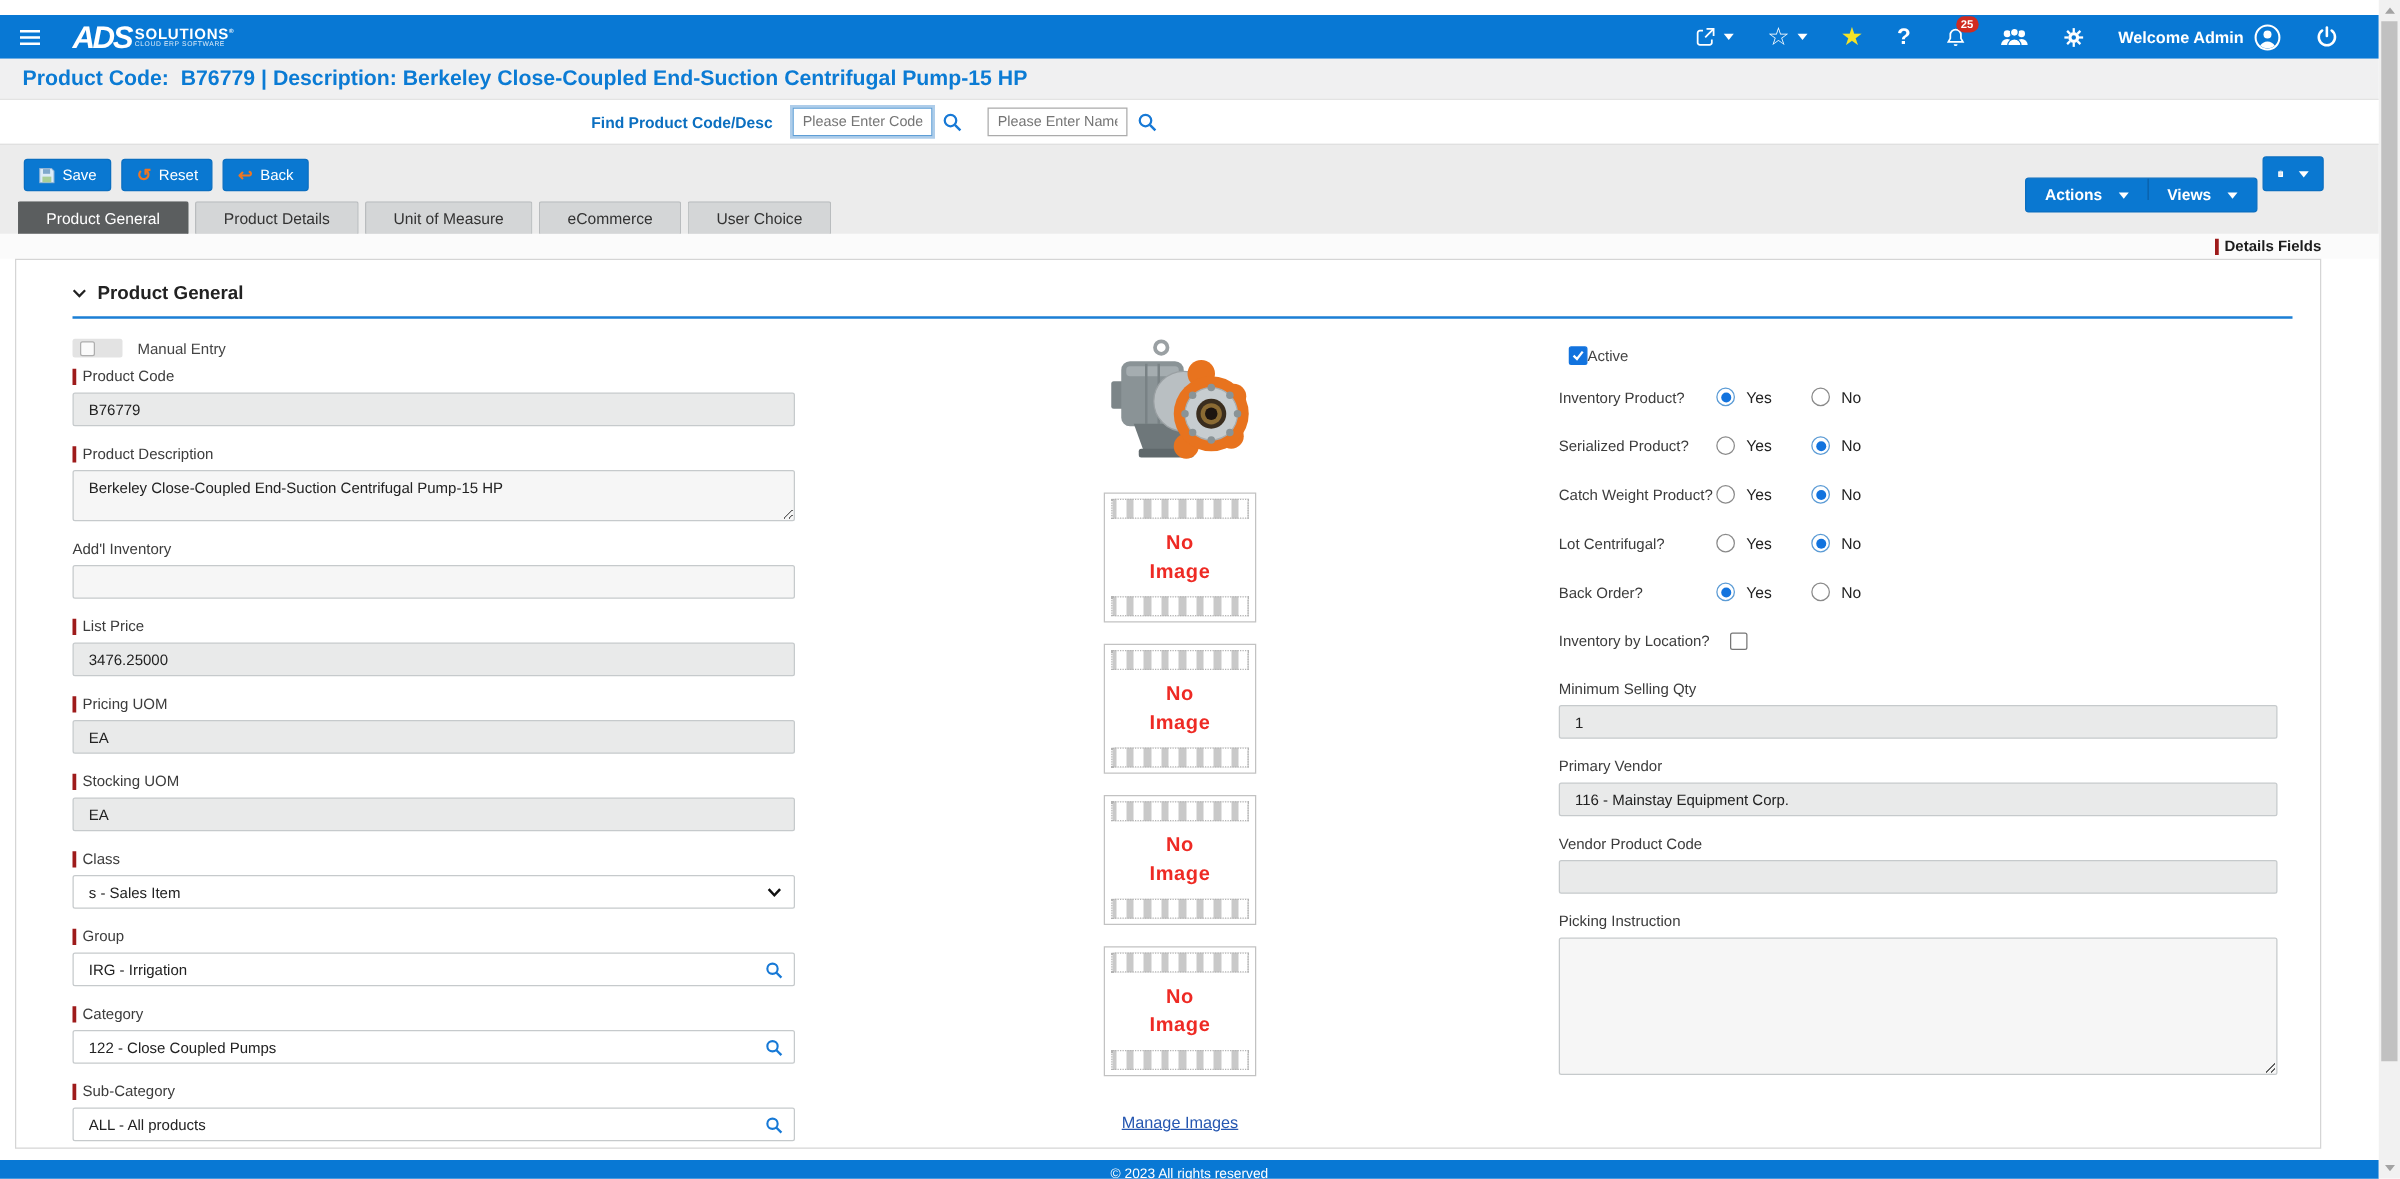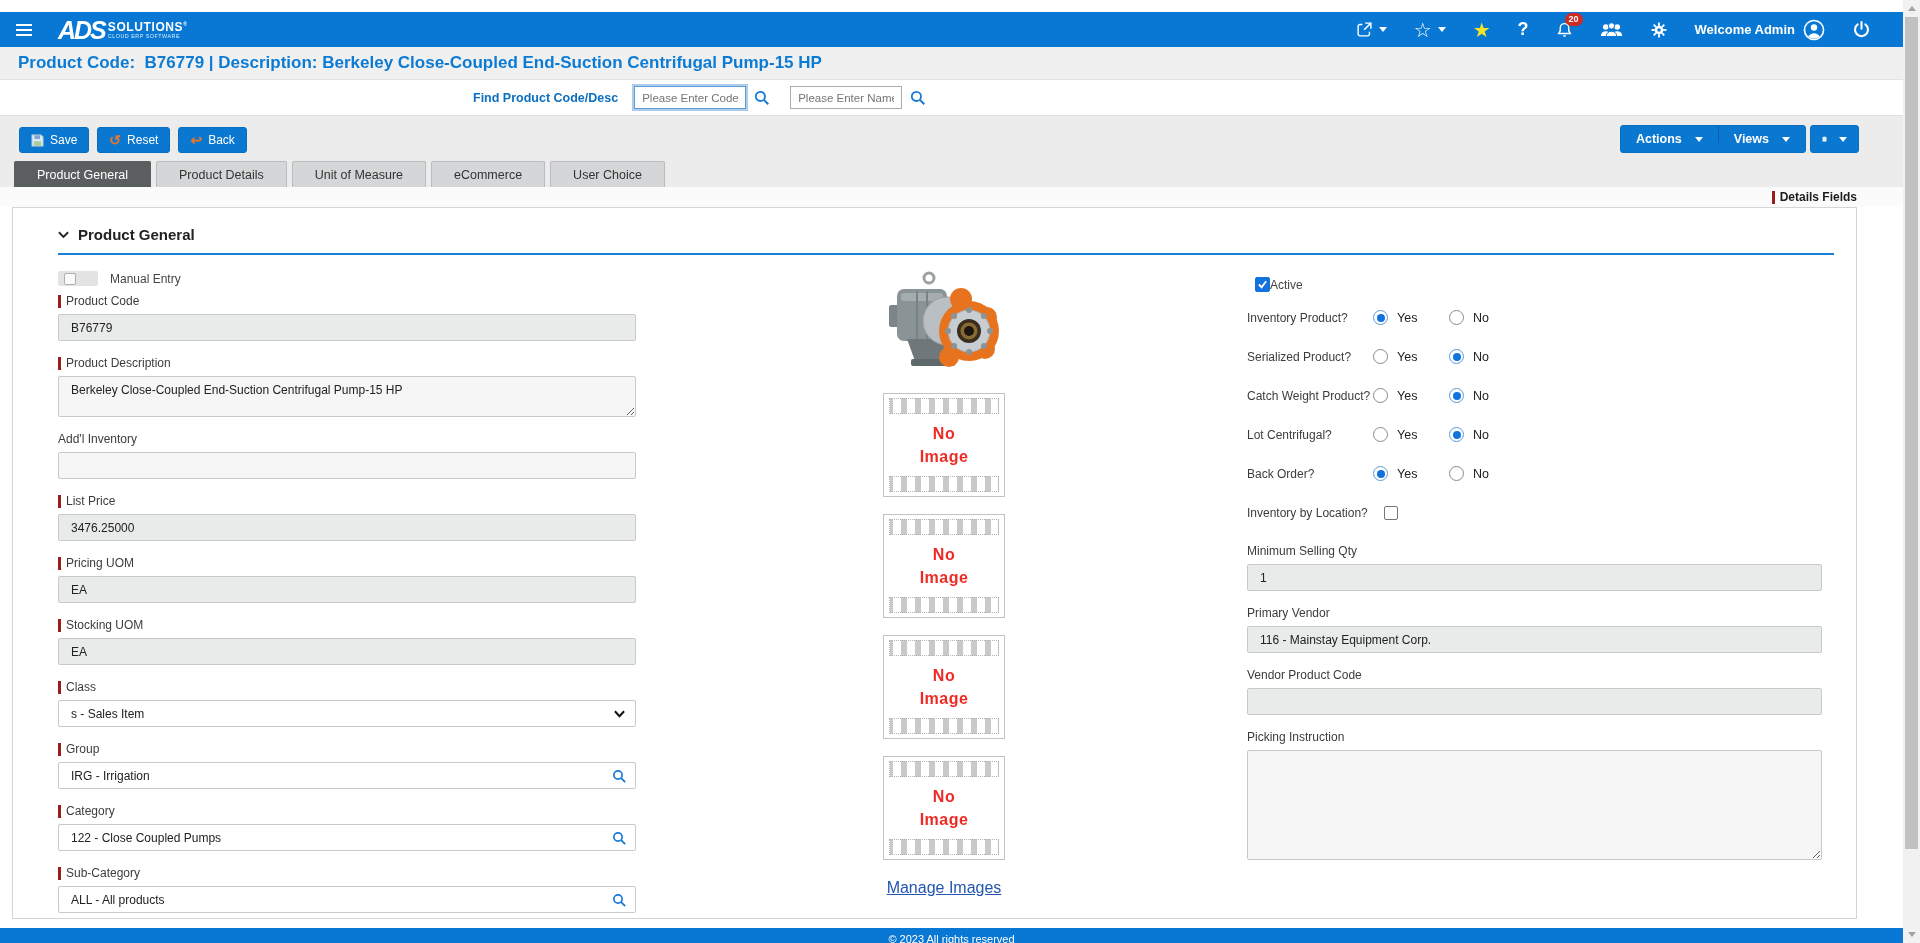--- a/index.html
+++ b/index.html
@@ -50,21 +50,21 @@
 
   
   .gray-band { height:72px; background:#ececec; border-top:1px solid #e0e0e0; position:relative; }
   .btn-row-left { position:absolute; left:19px; top:11px; display:flex; gap:8px; }
   .btn-blue { background:#0a78d1; color:#fff; border:1px solid #0a6ec0; border-radius:3px;
     height:26px; display:inline-flex; align-items:center; gap:6px; padding:0 11px;
     font-size:12px; font-family:inherit; cursor:pointer; }
   .btn-ic { font-size:14px; line-height:12px; color:#ee7623; font-weight:bold; }
   .btn-row-right { position:absolute; right:44px; top:9px; display:flex; gap:4px; }
   .btn-group { background:#0a78d1; border:1px solid #0a6ec0; border-radius:3px; height:28px;
-    display:flex; align-items:flex-start; }
+    display:flex; align-items:flex-start;margin-top:17px; }
   .grp-btn { display:flex; align-items:center; gap:7px; padding:0 15px; font-size:12.5px;
     font-weight:bold; color:#fff; cursor:pointer; height:100%; }
   .grp-div { width:1px; height:17px; background:#0a5ea5; }
   .btn-notes { width:49px; height:28px; justify-content:center; }
   .tabs { position:absolute; left:14px; bottom:0; display:flex; gap:5px; }
   .tab { height:26px; background:#d4d6d7; border:1px solid #b9bcbe; border-bottom:none;
     border-radius:2px 2px 0 0; display:flex; align-items:center; padding:0 22px;
     font-size:12.5px; color:#333; cursor:pointer; }
   .tab.sel { background:#5b5e5f; border-color:#5b5e5f; color:#fff; }
 
@@ -111,21 +111,21 @@
   
   .pump-wrap { margin-bottom:8px; }
   .filmstrip { width:122px; height:104px; background:#fff; border:1px solid #c2c2c2;
     margin-bottom:17px; display:flex; flex-direction:column; padding:4px 5px; }
   .film-band { height:16px; flex:none;
     background-color:#c9c9c9;
     background-image:repeating-linear-gradient(90deg, transparent 0 3px, #fff 3px 11px, transparent 11px 14px);
     border:1px dotted #b4b4b4; }
   .film-mid { flex:1; display:flex; flex-direction:column; align-items:center; justify-content:center; }
   .no-img-txt { color:#ee2a24; font-weight:bold; font-size:16px; line-height:1.45; letter-spacing:.5px; }
-  .manage-link { margin-top:2px; font-size:16px; color:#2456b0; text-decoration:underline; cursor:pointer; }
+  .manage-link { margin-top:12px; font-size:13px; color:#2456b0; text-decoration:underline; cursor:pointer; }
 
   
   .active-row { display:flex; align-items:center; margin:8px 0 18px 8px; height:15px; }
   .chk { width:15px; height:15px; border:1px solid #767676; border-radius:2px; background:#fff;
     display:inline-flex; align-items:center; justify-content:center; cursor:pointer; }
   .chk svg { visibility:hidden; }
   .chk.sel { background:#1273de; border-color:#1273de; }
   .chk.sel svg { visibility:visible; }
   .radio-row { display:grid; grid-template-columns:126px 24px 52px 24px 40px; align-items:center;
     height:15px; margin-bottom:24px; font-size:12px; color:#3c3c3c; }
@@ -188,21 +188,21 @@
         <span class="star-outline">☆</span>
             <span class="caret"></span>
       </span>
       <span class="nav-icon star-filled">★</span>
       <span class="nav-icon help-q">?</span>
       <span class="nav-icon bell-wrap">
         <svg width="17" height="18" viewBox="0 0 24 24">
               <path d="M12 3 a6 6 0 0 0 -6 6 v4 l-2.2 4 h16.4 l-2.2 -4 v-4 a6 6 0 0 0 -6 -6 z" fill="none" stroke="#fff" stroke-width="2"></path>
               <path d="M9.8 19.5 a2.2 2.2 0 0 0 4.4 0 z" fill="#fff"></path>
             </svg>
-        <span class="nav-badge">20</span>
+        <span class="nav-badge">25</span>
       </span>
       <span class="nav-icon">
         <svg width="23" height="17" viewBox="0 0 28 20">
               <circle cx="7" cy="7" r="3.4" fill="#fff"></circle>
               <circle cx="21" cy="7" r="3.4" fill="#fff"></circle>
               <path d="M1 18 a6 6 0 0 1 12 0 z" fill="#fff"></path>
               <path d="M15 18 a6 6 0 0 1 12 0 z" fill="#fff"></path>
               <circle cx="14" cy="5.6" r="3.8" fill="#fff" stroke="#0878d4" stroke-width="1.2"></circle>
               <path d="M7.5 18.5 a6.5 6.5 0 0 1 13 0 z" fill="#fff" stroke="#0878d4" stroke-width="1.2"></path>
             </svg>

